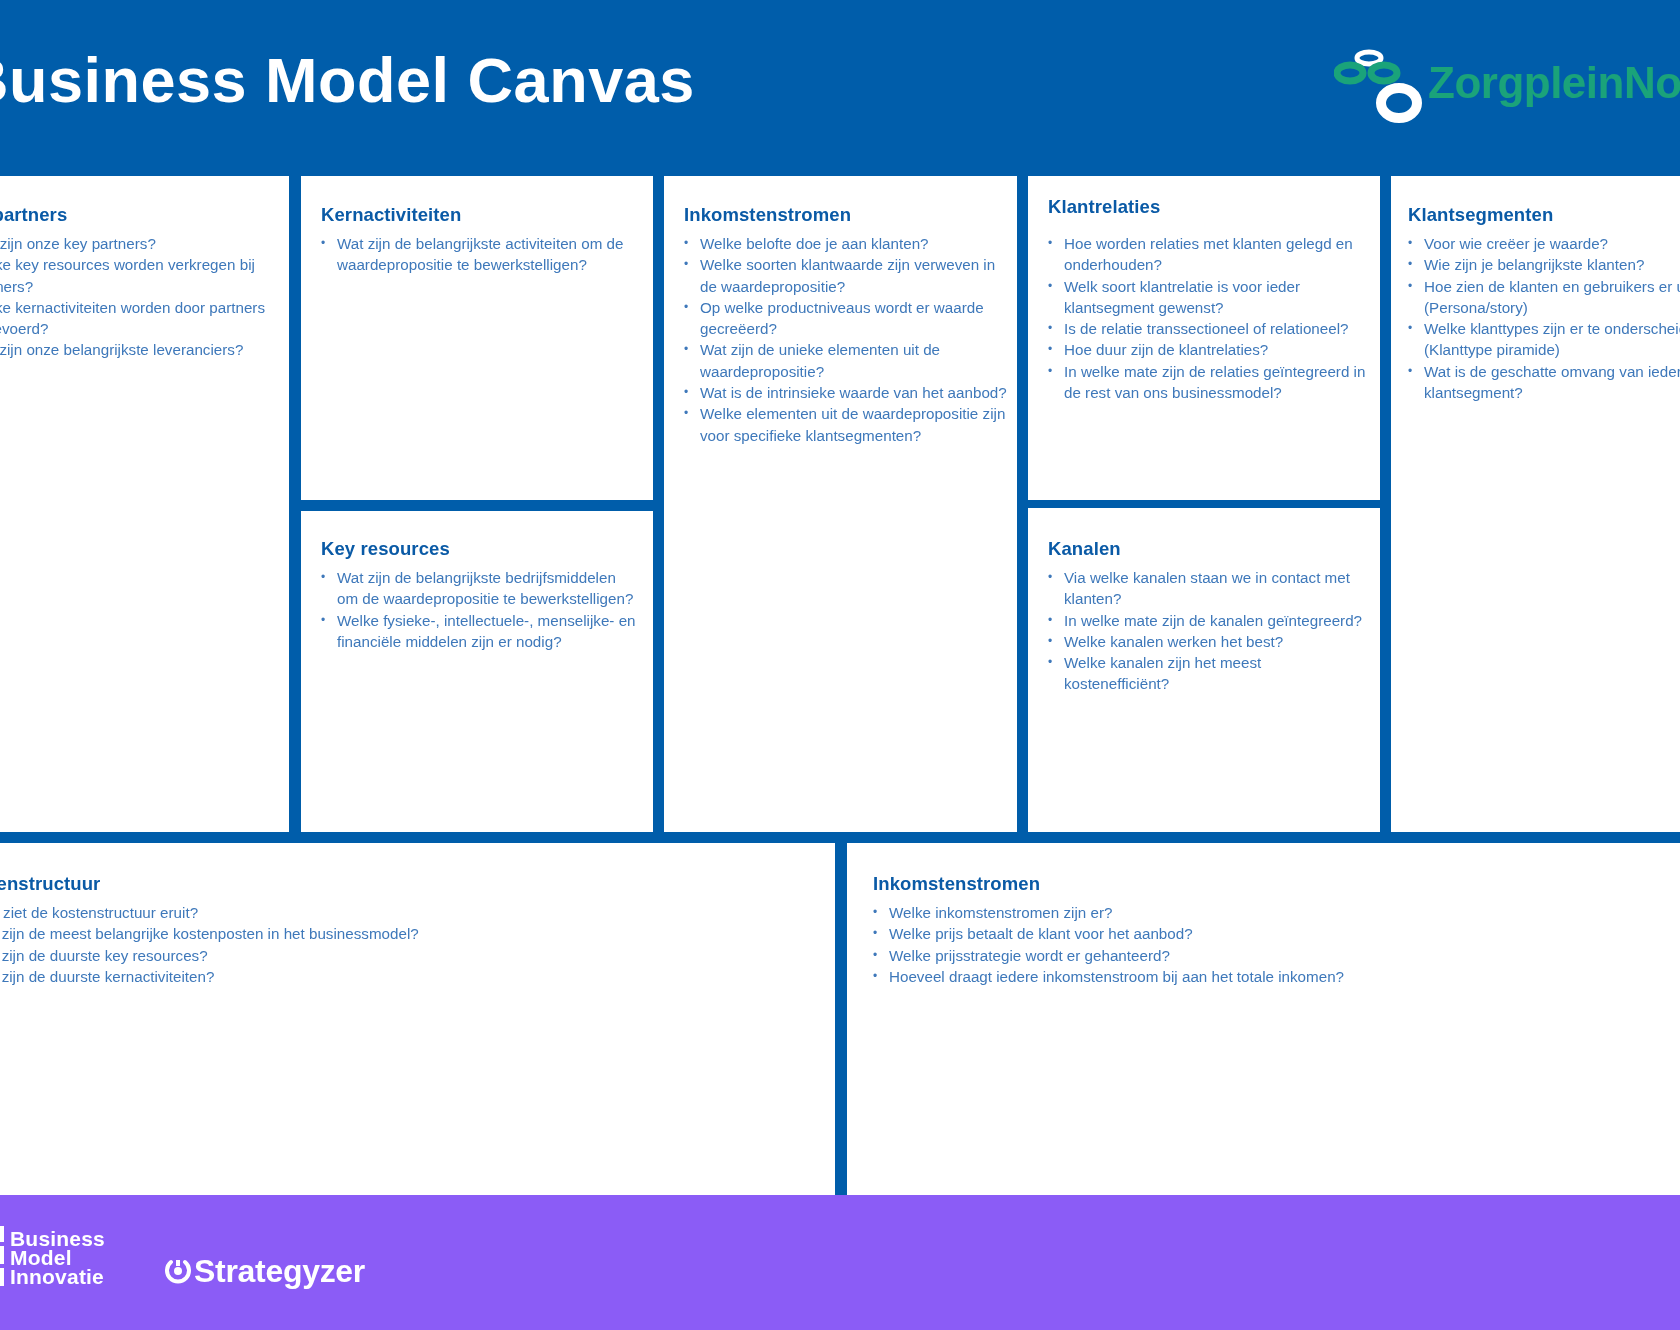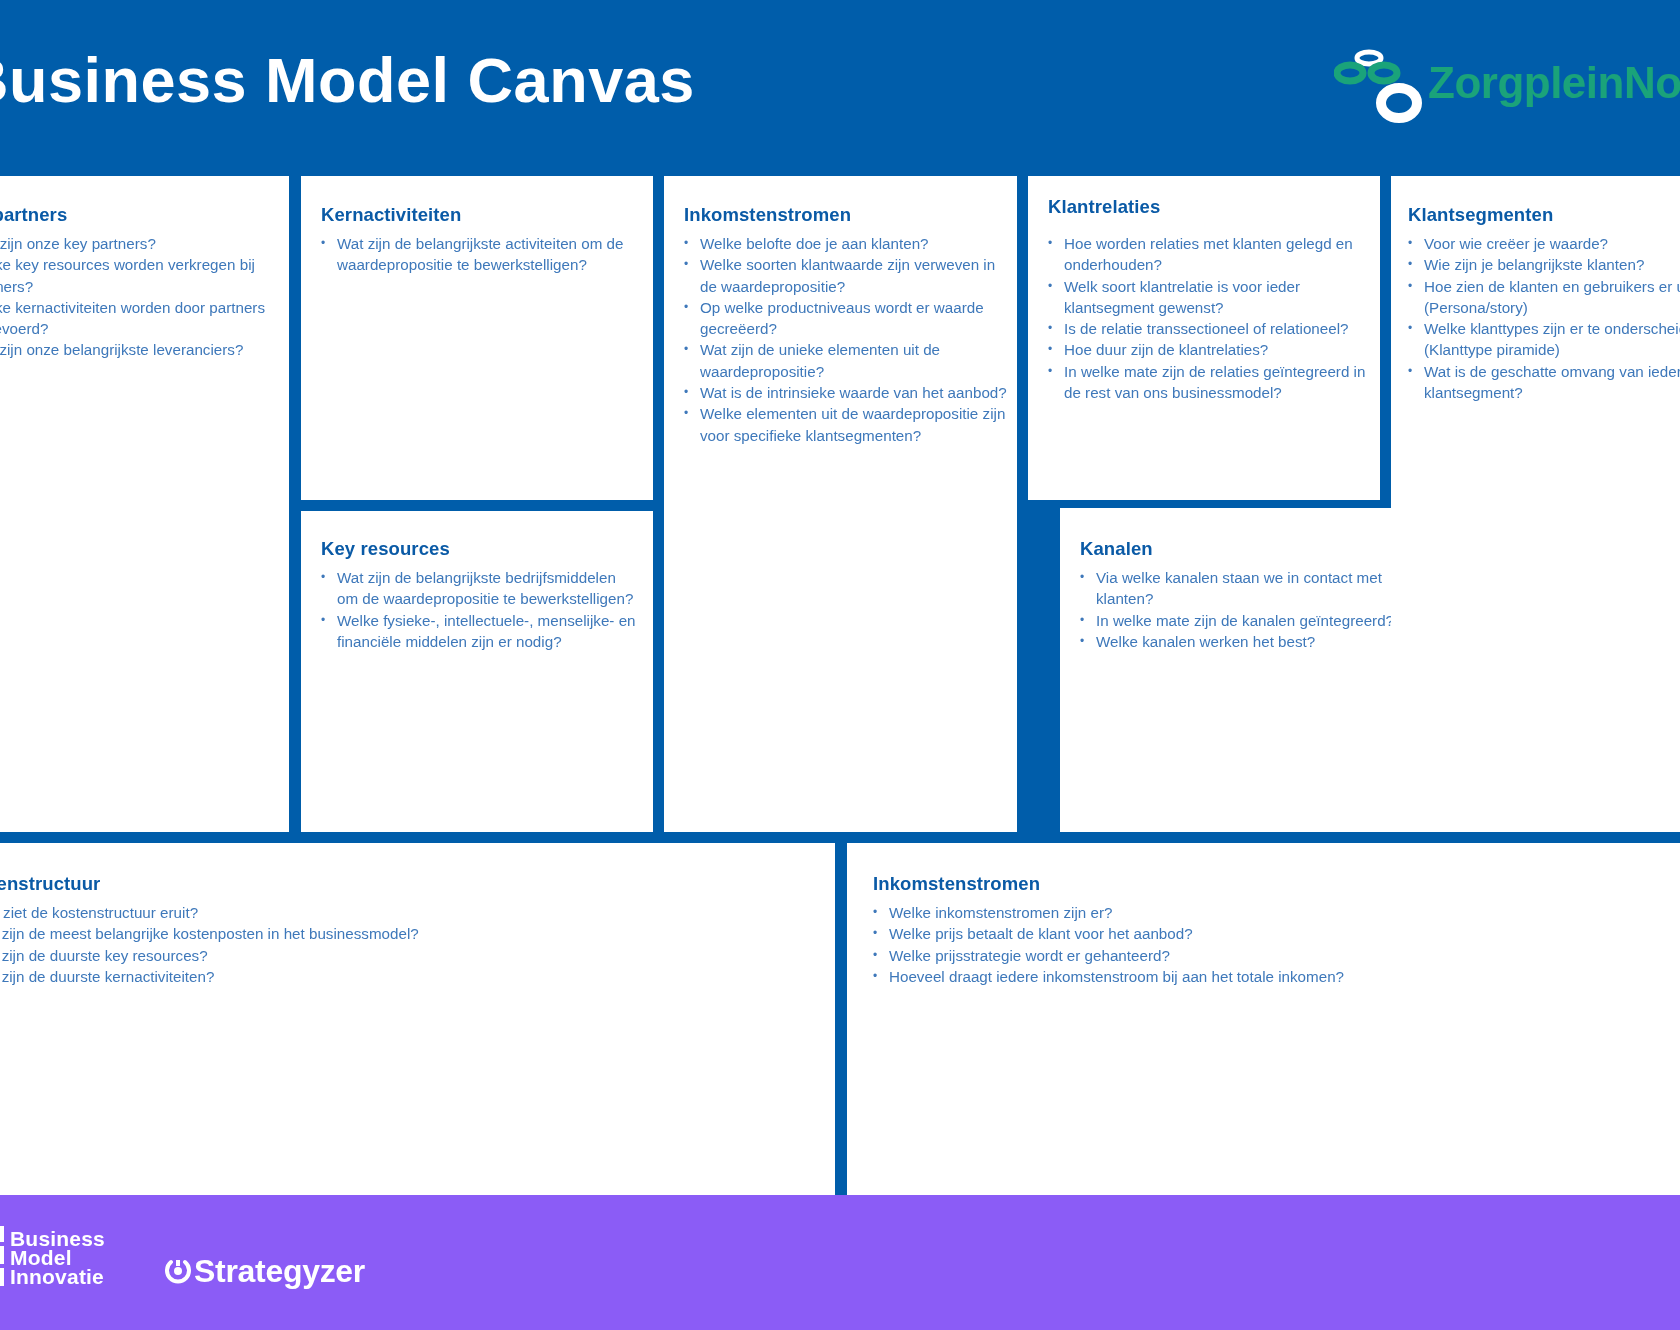--- a/index.html
+++ b/index.html
@@ -117,26 +117,27 @@
     <h2 style="left:20px; top:20px;">Klantrelaties</h2>
     <ul style="left:20px; top:57px; width:325px;">
       <li>Hoe worden relaties met klanten gelegd en onderhouden?</li>
       <li>Welk soort klantrelatie is voor ieder klantsegment gewenst?</li>
       <li>Is de relatie transsectioneel of relationeel?</li>
       <li>Hoe duur zijn de klantrelaties?</li>
       <li>In welke mate zijn de relaties geïntegreerd in de rest van ons businessmodel?</li>
     </ul>
   </div>
 
-  <div class="card" style="left:1028px; top:332px; width:352px; height:324px;margin-left:32px;">
+  <div class="card" style="left:1028px; top:332px; width:352px; height:324px;">
     <h2 style="left:20px; top:30px;">Kanalen</h2>
     <ul style="left:20px; top:59px; width:315px;">
       <li>Via welke kanalen staan we in contact met klanten?</li>
       <li>In welke mate zijn de kanalen geïntegreerd?</li>
       <li>Welke kanalen werken het best?</li>
+      <li>Welke kanalen zijn het meest kostenefficiënt?</li>
     </ul>
   </div>
 
   <div class="card" style="left:1391px; top:0; width:352px; height:656px;">
     <h2 style="left:17px; top:28px;">Klantsegmenten</h2>
     <ul style="left:17px; top:57px; width:330px;">
       <li>Voor wie creëer je waarde?</li>
       <li>Wie zijn je belangrijkste klanten?</li>
       <li>Hoe zien de klanten en gebruikers er uit? (Persona/story)</li>
       <li>Welke klanttypes zijn er te onderscheiden? (Klanttype piramide)</li>

